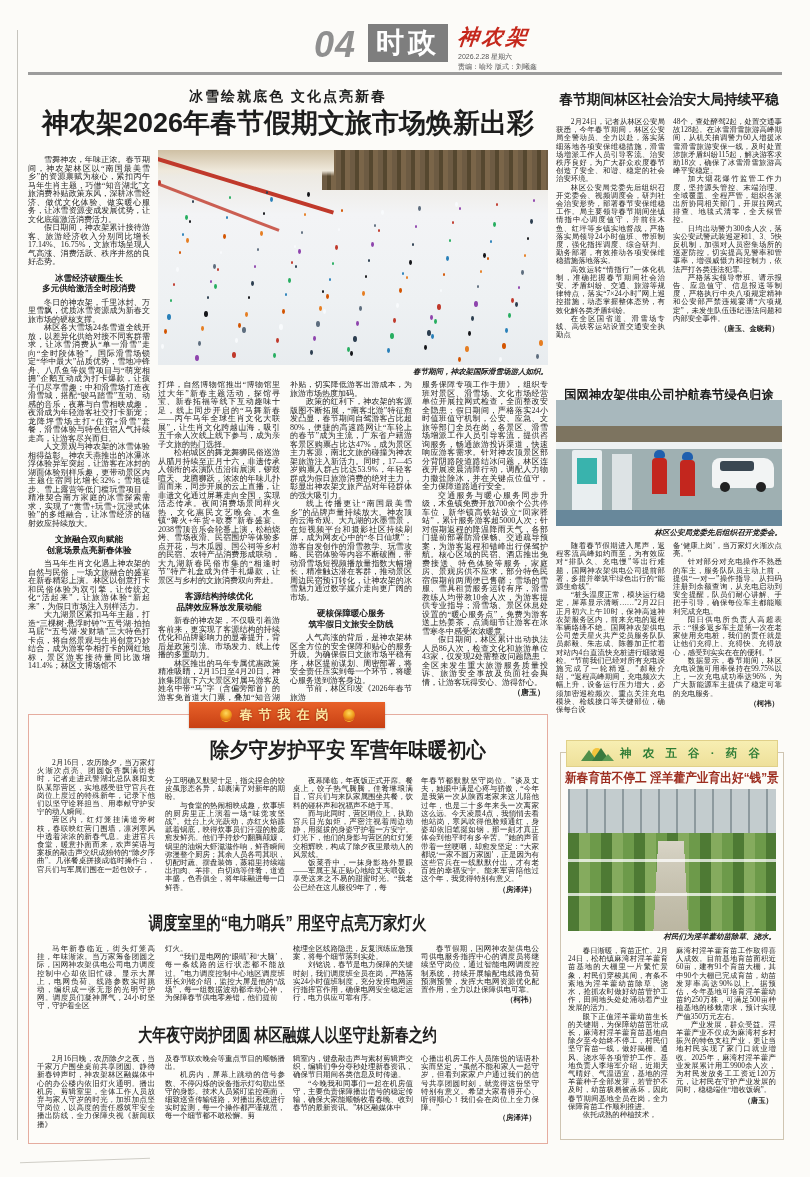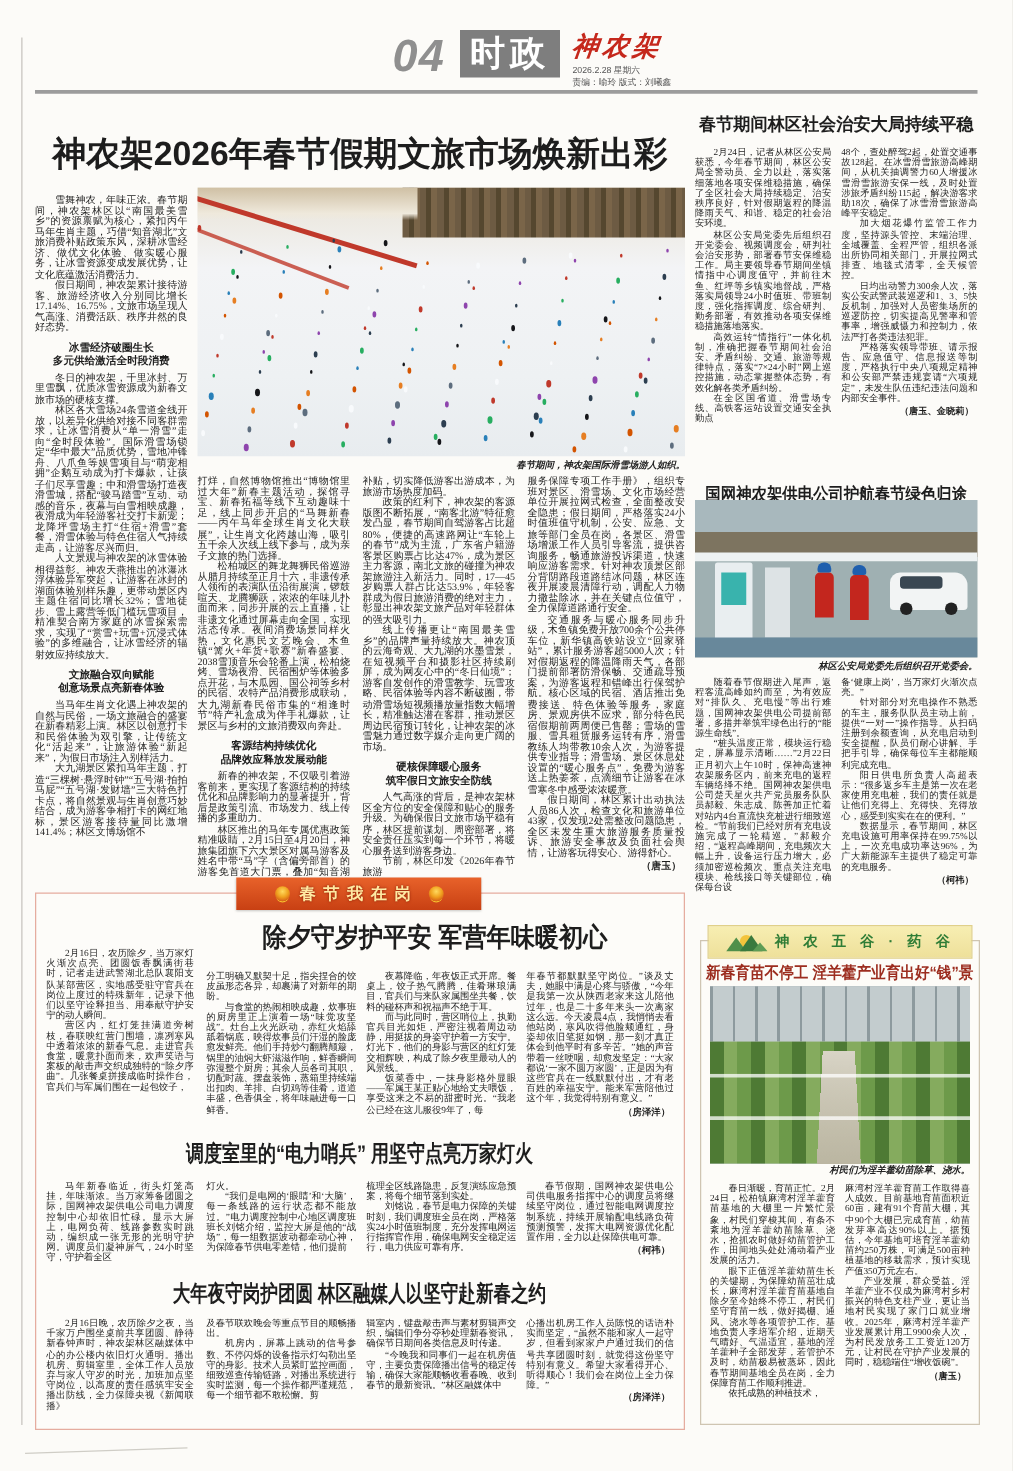--- a/index.html
+++ b/index.html
@@ -88,20 +88,21 @@
 
   <div class="abs pageno">04</div>
   <div class="abs secbox">时政</div>
   <div class="abs mast">
     <div class="mastname">神农架</div>
     <div class="mastmeta">2026.2.28 星期六</div>
     <div class="mastmeta">责编：喻玲  版式：刘曦鑫</div>
   </div>
   <div class="abs hrule"></div>
 
+  <div class="abs kicker">冰雪绘就底色 文化点亮新春</div>
   <div class="abs lead-head headline-c">
       <span>神农架2026年春节假期文旅市场焕新出彩</span>
     </div>
 
   <div class="abs ski">
     <div class="forest"></div>
     <div class="forest2"></div>
     <div class="fence" style="left:-30px;top:30px;width:210px;height:4px;transform:rotate(17deg);"></div>
     <div class="fence" style="left:-24px;top:52px;width:150px;height:3px;transform:rotate(21deg);opacity:.8;"></div>
     <div class="dots">
@@ -277,21 +278,21 @@
       <p class="noind">服务保障专项工作手册》，组织专班对景区、滑雪场、文化市场经营单位开展拉网式检查，全面整改安全隐患；假日期间，严格落实24小时值班值守机制，公安、应急、文旅等部门全员在岗，各景区、滑雪场增派工作人员引导客流，提供咨询服务，畅通旅游投诉渠道，快速响应游客需求。针对神农顶景区部分背阴路段道路结冰问题，林区连夜开展凌晨清障行动，调配人力物力撒盐除冰，并在关键点位值守，全力保障道路通行安全。</p>
       <p class="">交通服务与暖心服务同步升级，木鱼镇免费开放700余个公共停车位，新华镇高铁站设立“回家驿站”，累计服务游客超5000人次；针对假期返程的降温降雨天气，各部门提前部署防滑保畅、交通疏导预案，为游客返程和错峰出行保驾护航。核心区域的民宿、酒店推出免费接送、特色体验等服务，家庭房、景观房供不应求，部分特色民宿假期前两周便已售罄；雪场的雪服、雪具租赁服务运转有序，滑雪教练人均带教10余人次，为游客提供专业指导；滑雪场、景区休息处设置的“暖心服务点”，免费为游客送上热姜茶，点滴细节让游客在冰雪寒冬中感受浓浓暖意。</p>
       <p class="">假日期间，林区累计出动执法人员86人次，检查文化和旅游单位43家，仅发现2处需整改问题隐患，全区未发生重大旅游服务质量投诉、旅游安全事故及负面社会舆情，让游客玩得安心、游得舒心。</p>
       <p class="by">（唐玉）</p>
     </div>
 
   <div class="abs sec-head headline-c">
       <span style="transform:scaleX(.98);">春节期间林区社会治安大局持续平稳</span>
     </div>
   <div class="col rcol" style="left:556px;top:118px;width:109px;height:254px;">
-      <p class="">2月24日，记者从林区公安局获悉，今年春节期间，林区公安局全警动员、全力以赴，落实落细落地各项安保维稳措施，确保了全区社会大局持续稳定、治安秩序良好，针对假期返程的降温降雨天气、和谐、稳定的社会治安环境。</p>
+      <p class="">2月24日，记者从林区公安局获悉，今年春节期间，林区公安局全警动员、全力以赴，落实落细落地各项安保维稳措施，滑雪场增派工作人员引导客流、治安秩序良好，为广大群众欢度春节创造了安全、和谐、稳定的社会治安环境。</p>
       <p class="">林区公安局党委先后组织召开党委会、视频调度会，研判社会治安形势，部署春节安保维稳工作。局主要领导春节期间坐镇情指中心调度值守，并前往木鱼、红坪等乡镇实地督战，严格落实局领导24小时值班、带班制度，强化指挥调度、综合研判、勤务部署，有效推动各项安保维稳措施落地落实。</p>
       <p class="">高效运转“情指行”一体化机制，准确把握春节期间社会治安、矛盾纠纷、交通、旅游等规律特点，落实“7×24小时”网上巡控措施，动态掌握整体态势，有效化解各类矛盾纠纷。</p>
       <p class="">在全区国省道、滑雪场专线、高铁客运站设置交通安全执勤点</p>
     </div>
   <div class="col rcol" style="left:673px;top:118px;width:109px;height:254px;">
       <p class="noind">48个，查处醉驾2起，处置交通事故128起。在冰雪滑雪旅游高峰期间，从机关抽调警力60人增援冰雪滑雪旅游安保一线，及时处置涉旅矛盾纠纷115起，解决游客求助18次，确保了冰雪滑雪旅游高峰平安稳定。</p>
       <p class="">加大烟花爆竹监管工作力度，坚持源头管控、末端治理、全域覆盖、全程严管，组织各派出所协同相关部门，开展拉网式排查、地毯式清零，全天候管控。</p>
       <p class="">日均出动警力300余人次，落实公安武警武装巡逻和1、3、5快反机制，加强对人员密集场所的巡逻防控，切实提高见警率和管事率，增强威慑力和控制力，依法严打各类违法犯罪。</p>
       <p class="">严格落实领导带班、请示报告、应急值守、信息报送等制度，严格执行中央八项规定精神和公安部严禁违规宴请“六项规定”，未发生队伍违纪违法问题和内部安全事件。</p>
       <p class="by">（唐玉、金晓莉）</p>

